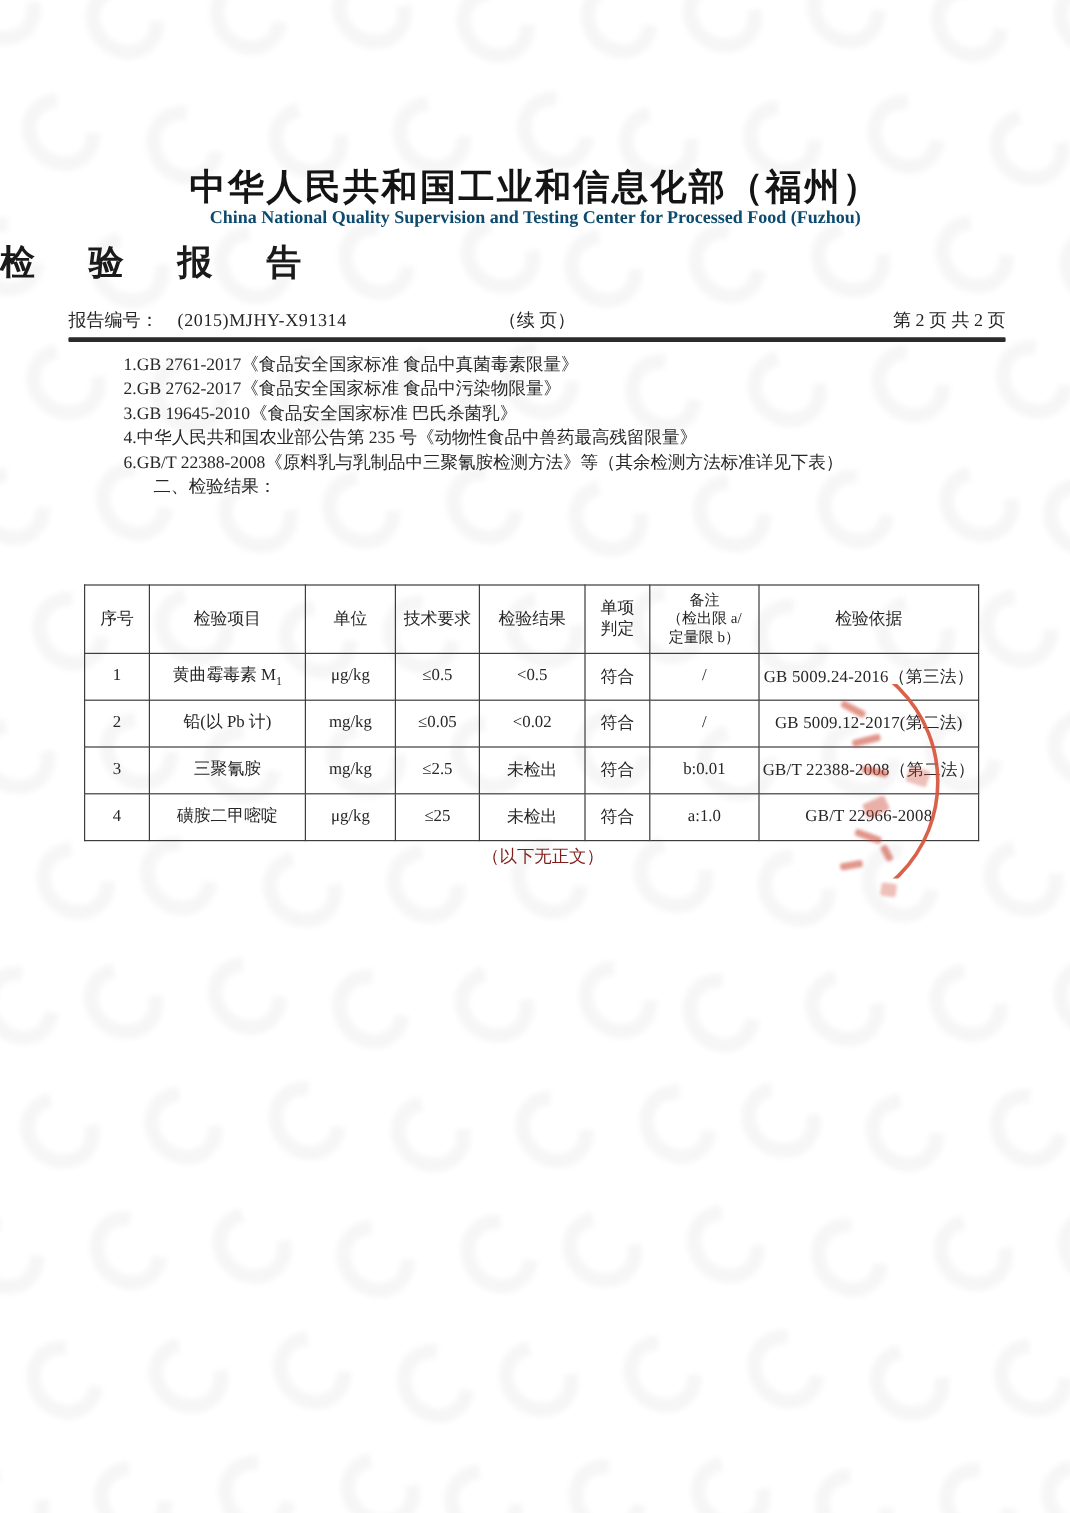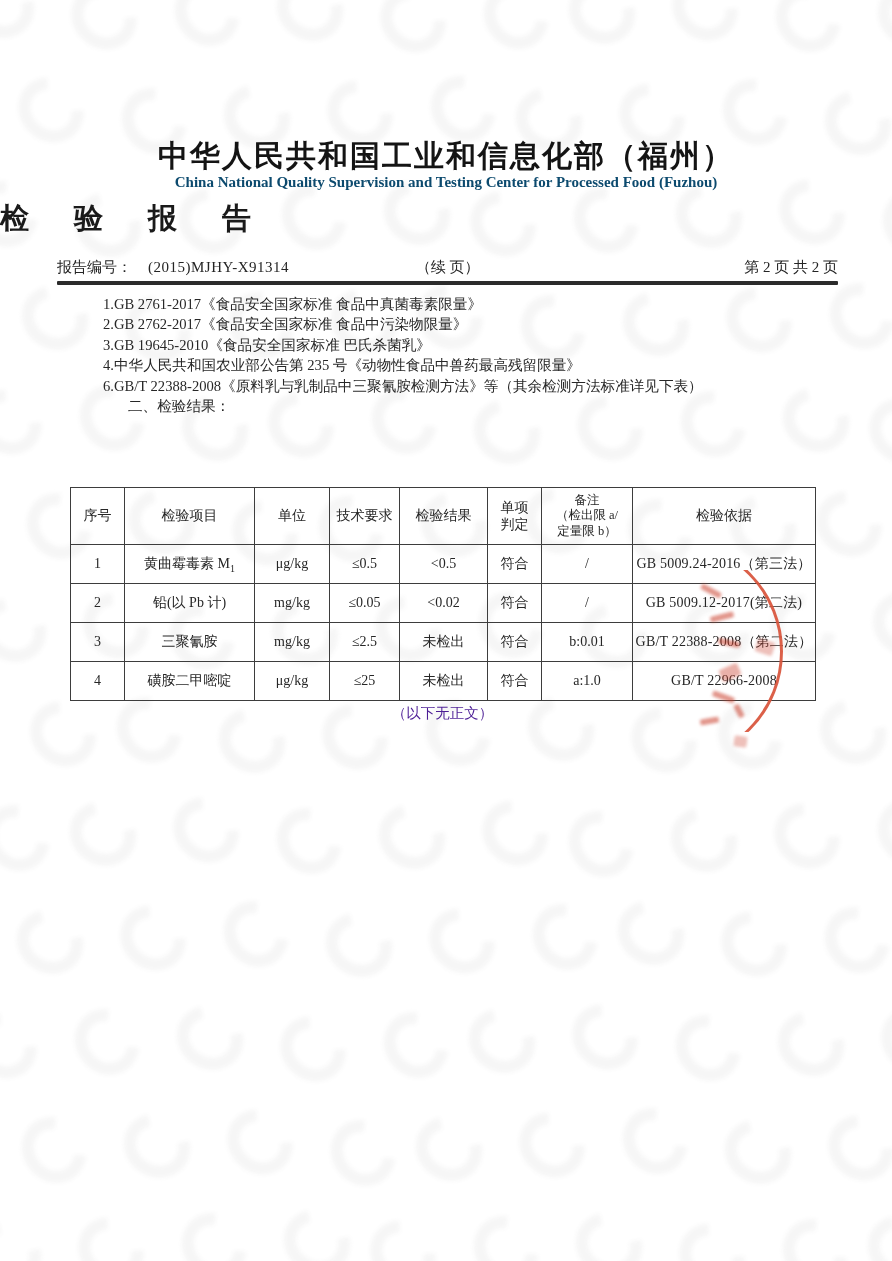--- a/index.html
+++ b/index.html
@@ -71,22 +71,22 @@
     overflow:hidden;
   }
   table.results thead tr{height:57px;}
   table.results tbody tr{height:39px;}
   .th-note{font-size:12.5px;line-height:15.5px;}
   .th-two{line-height:17px;}
   td.cell-item{text-align:left;padding-left:9px;}
   td.cell-method{text-align:left;padding-left:10px;letter-spacing:0.2px;margin-top:16px;}
   td sub{font-size:10px;}
   .no-more{
-    position:absolute;top:704px;left:70px;width:745px;
-    text-align:center;font-size:14.5px;color:#4c1d95;
+    position:absolute;top:704px;left:80px;width:745px;
+    text-align:center;font-size:14.5px;color:#7f1d1d;
   }
   
   .seal{
     position:absolute;left:560px;top:540px;width:230px;height:230px;
     z-index:2;pointer-events:none;
     clip-path:inset(30px 2px 38px 150px);
   }
   .seal-arc{
     position:absolute;left:0;top:0;width:217px;height:217px;
     border-radius:50%;

